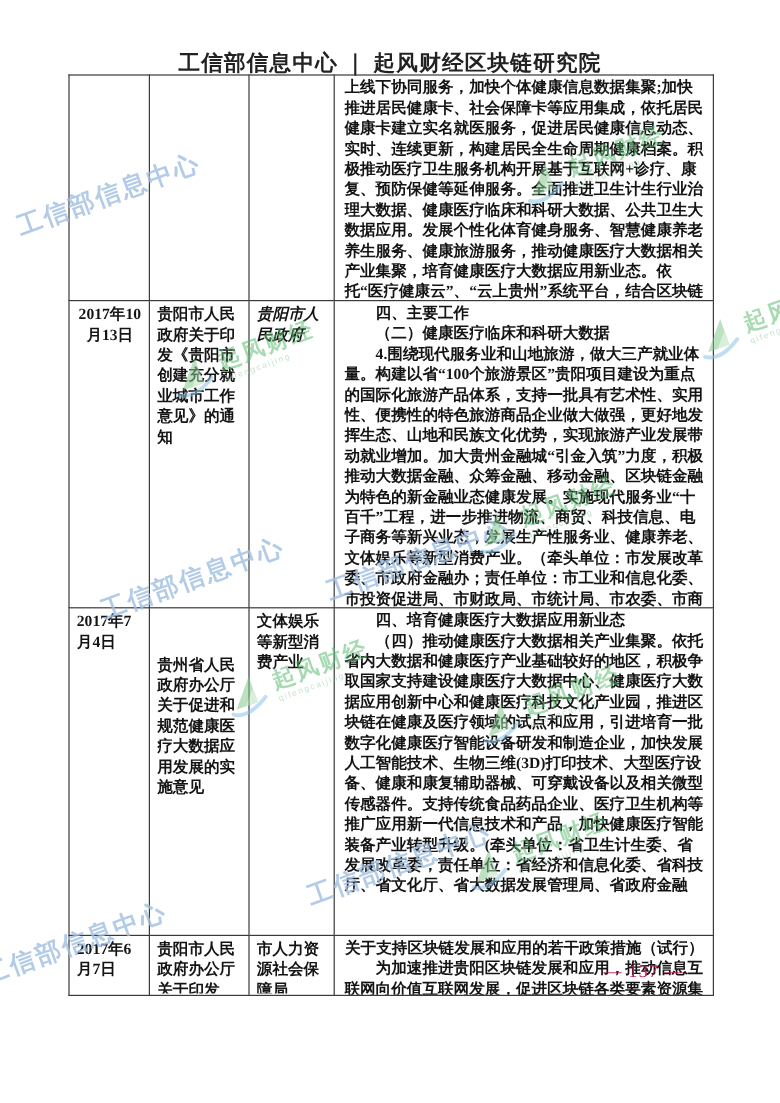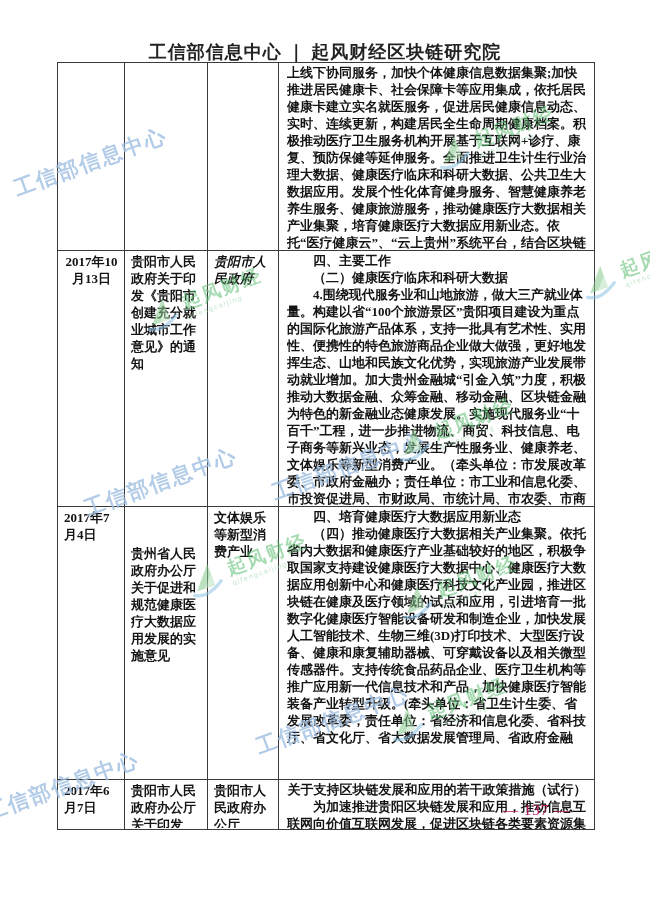--- a/index.html
+++ b/index.html
@@ -125,21 +125,21 @@
       </td>
     </tr>
     <tr>
       <td>
           <div class="cellbox" style="height:46px;">2017年6月7日</div>
         </td>
       <td>
           <div class="cellbox" style="height:46px;">贵阳市人民政府办公厅关于印发《关</div>
         </td>
       <td>
-          <div class="cellbox" style="height:46px;">贵阳市人民政府办公厅</div>
+          <div class="cellbox" style="height:46px;">市人力资源社会保障局</div>
         </td>
       <td class="content-cell">
         <div class="cellbox" style="height:48px;">
           <p class="p-center">关于支持区块链发展和应用的若干政策措施（试行）</p>
           <p class="p-indent">为加速推进贵阳区块链发展和应用，推动信息互联网向价值互联网发展，促进区块链各类要素资源集聚，围绕《贵</p>
         </div>
       </td>
     </tr>
   </tbody>
 </table>

